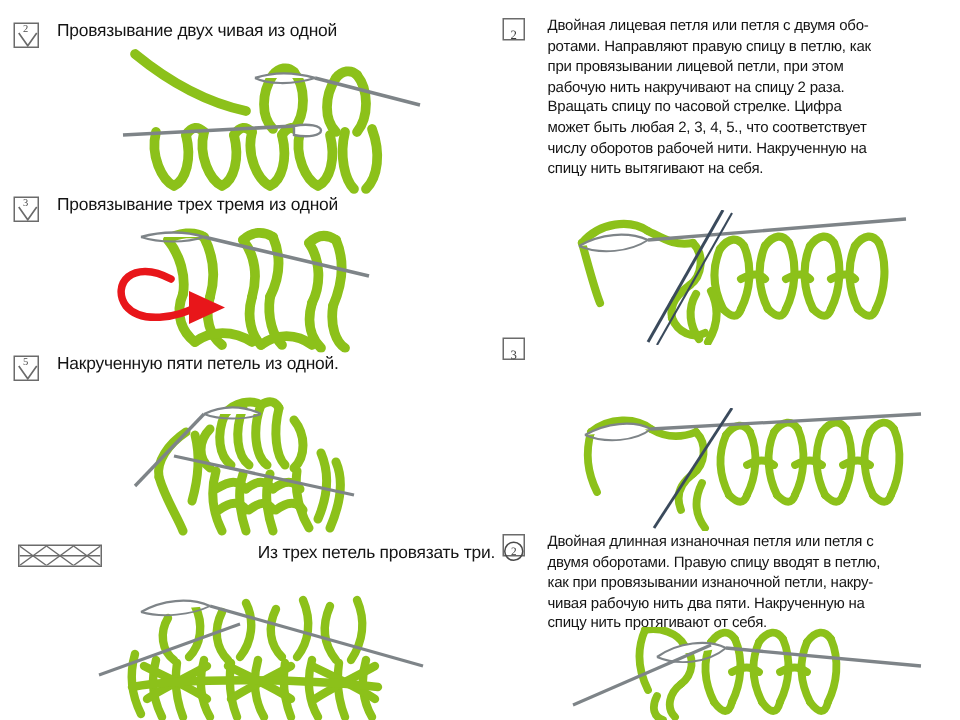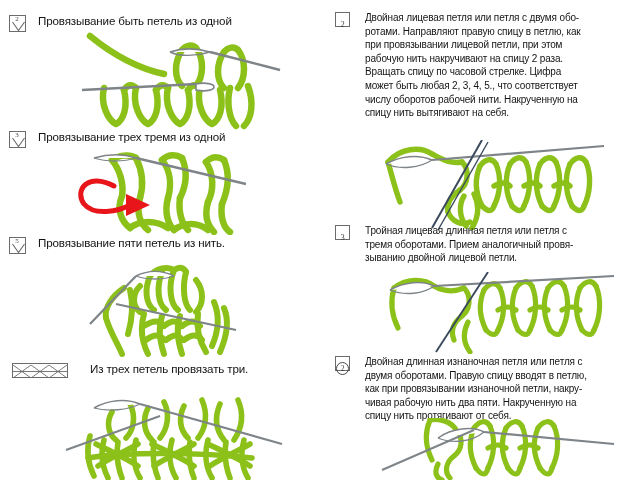--- a/index.html
+++ b/index.html
@@ -139,21 +139,21 @@
     <div class="entry" style="top:14px;">
       <div class="entry-head">
         <div class="sym-wrap">
           <span class="sym sym-v">
             <span class="num">2</span>
             <svg width="17" height="17" viewBox="0 0 17 17">
               <polyline points="2.5,6 8.5,14.5 14.5,6" fill="none" stroke="#6b6b6b" stroke-width="1.1"></polyline>
             </svg>
           </span>
         </div>
-        <div class="entry-text">Провязывание быть петель из одной</div>
+        <div class="entry-text">Провязывание двух чивая из одной</div>
       </div>
     </div>
 
     <div class="illus" style="left:78px; top:28px;">
       <svg width="220" height="105" viewBox="0 0 220 105">
         <g fill="none" stroke="#8cc11a" stroke-width="6.5" stroke-linecap="round" stroke-linejoin="round">
 
           <path d="M12 8 C 34 26, 58 40, 86 46"></path>
 
           <path d="M26 60 C 22 76, 30 92, 38 96 C 46 92, 50 78, 46 62"></path>
@@ -241,21 +241,21 @@
     <div class="entry" style="top:236px;">
       <div class="entry-head">
         <div class="sym-wrap">
           <span class="sym sym-v">
             <span class="num">5</span>
             <svg width="17" height="17" viewBox="0 0 17 17">
               <polyline points="2.5,6 8.5,14.5 14.5,6" fill="none" stroke="#6b6b6b" stroke-width="1.1"></polyline>
             </svg>
           </span>
         </div>
-        <div class="entry-text">Провязывание пяти петель из нить.</div>
+        <div class="entry-text">Накрученную пяти петель из одной.</div>
       </div>
     </div>
 
     <div class="illus" style="left:84px; top:258px;">
       <svg width="210" height="100" viewBox="0 0 210 100">
         <g fill="none" stroke="#8cc11a" stroke-width="6" stroke-linecap="round" stroke-linejoin="round">
 
           <path d="M66 18 C 60 32, 62 46, 70 52"></path>
           <path d="M78 14 C 72 30, 74 46, 82 52"></path>
           <path d="M90 12 C 84 28, 86 46, 94 52"></path>
@@ -304,21 +304,21 @@
                 <line x1="0" y1="0" x2="18" y2="13"></line>
                 <line x1="18" y1="0" x2="0" y2="13"></line>
                 <line x1="18" y1="0" x2="36" y2="13"></line>
                 <line x1="36" y1="0" x2="18" y2="13"></line>
                 <line x1="36" y1="0" x2="54" y2="13"></line>
                 <line x1="54" y1="0" x2="36" y2="13"></line>
               </g>
             </svg>
           </span>
         </div>
-        <div class="entry-text" style="padding-left:0;">Из трех петель провязать три.</div>
+        <div class="entry-text" style="padding-left:0;text-align:right;">Из трех петель провязать три.</div>
       </div>
     </div>
 
     <div class="illus" style="left:60px; top:392px;">
       <svg width="230" height="88" viewBox="0 0 230 88">
         <g fill="none" stroke="#8cc11a" stroke-width="5.6" stroke-linecap="round" stroke-linejoin="round">
 
           <path d="M52 20 C 46 30, 48 42, 56 48"></path>
           <path d="M70 12 C 76 24, 74 38, 66 46"></path>
           <path d="M88 16 C 82 28, 84 40, 92 48"></path>
@@ -429,23 +429,20 @@
       </svg>
     </div>
 
     <div class="entry" style="top:224px;">
       <div class="entry-head">
         <div class="sym-wrap" style="width:30px; justify-content:flex-start; padding-left:5px;">
           <span class="sym sym-plain">
             <span class="num">3</span>
           </span>
         </div>
-        <div class="entry-text">Тройная лицевая длинная петля или петля с
-тремя оборотами. Прием аналогичный провя-
-зыванию двойной лицевой петли.</div>
       </div>
     </div>
 
     <div class="illus" style="left:42px; top:272px;">
       <svg width="256" height="82" viewBox="0 0 256 82">
         <g fill="none" stroke="#8cc11a" stroke-width="5.2" stroke-linecap="round" stroke-linejoin="round">
           <path d="M22 16 C 18 30, 20 44, 26 56"></path>
           <path d="M22 16 C 34 6, 52 6, 62 14"></path>
           <path d="M62 14 C 72 20, 82 20, 92 16"></path>
           <path d="M92 16 C 100 24, 98 38, 90 44"></path>

